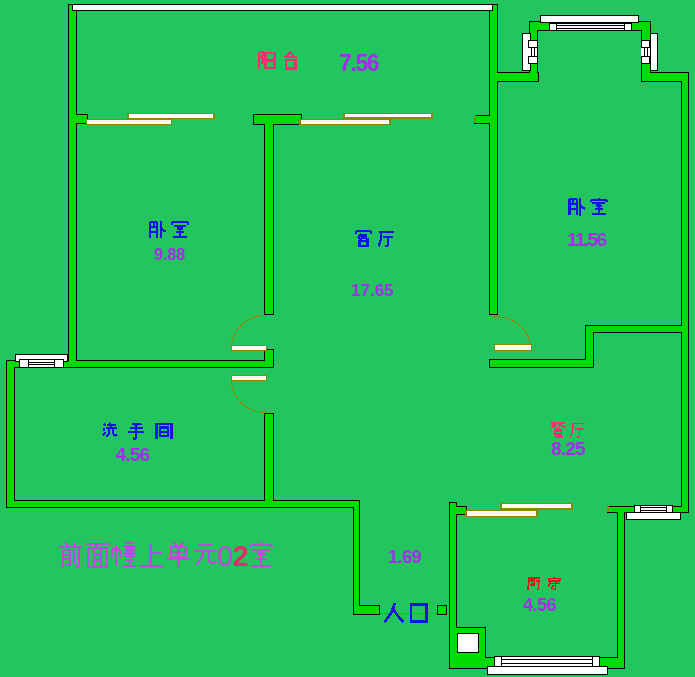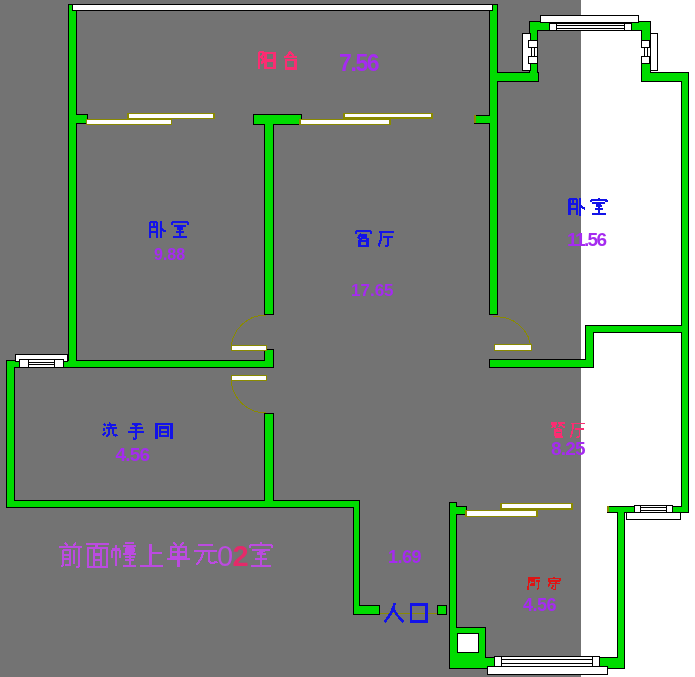--- a/index.html
+++ b/index.html
@@ -1,16 +1,16 @@
 <!DOCTYPE html>
 <html><head>
 <meta charset="utf-8">
 <style>
 html,body{margin:0;padding:0;background:#ffffff;}
-#plan{position:relative;width:581px;height:677px;background:#737373;font-family:"Liberation Sans",sans-serif;}
+#plan{position:relative;width:695px;height:677px;background:#22c55e;font-family:"Liberation Sans",sans-serif;}
 svg{position:absolute;left:0;top:0;}
 </style>
 </head>
 <body>
 
 <div id="plan">
 <svg width="695" height="677" viewBox="0 0 695 677" shape-rendering="crispEdges">
 <defs>
 <g id="gyang" fill="none">
           <path d="M12,4 V96 M12,4 H32 C38,16 34,26 18,32 C42,40 38,58 20,64 M44,10 H92 V90 H44 Z M44,50 H92"></path>

